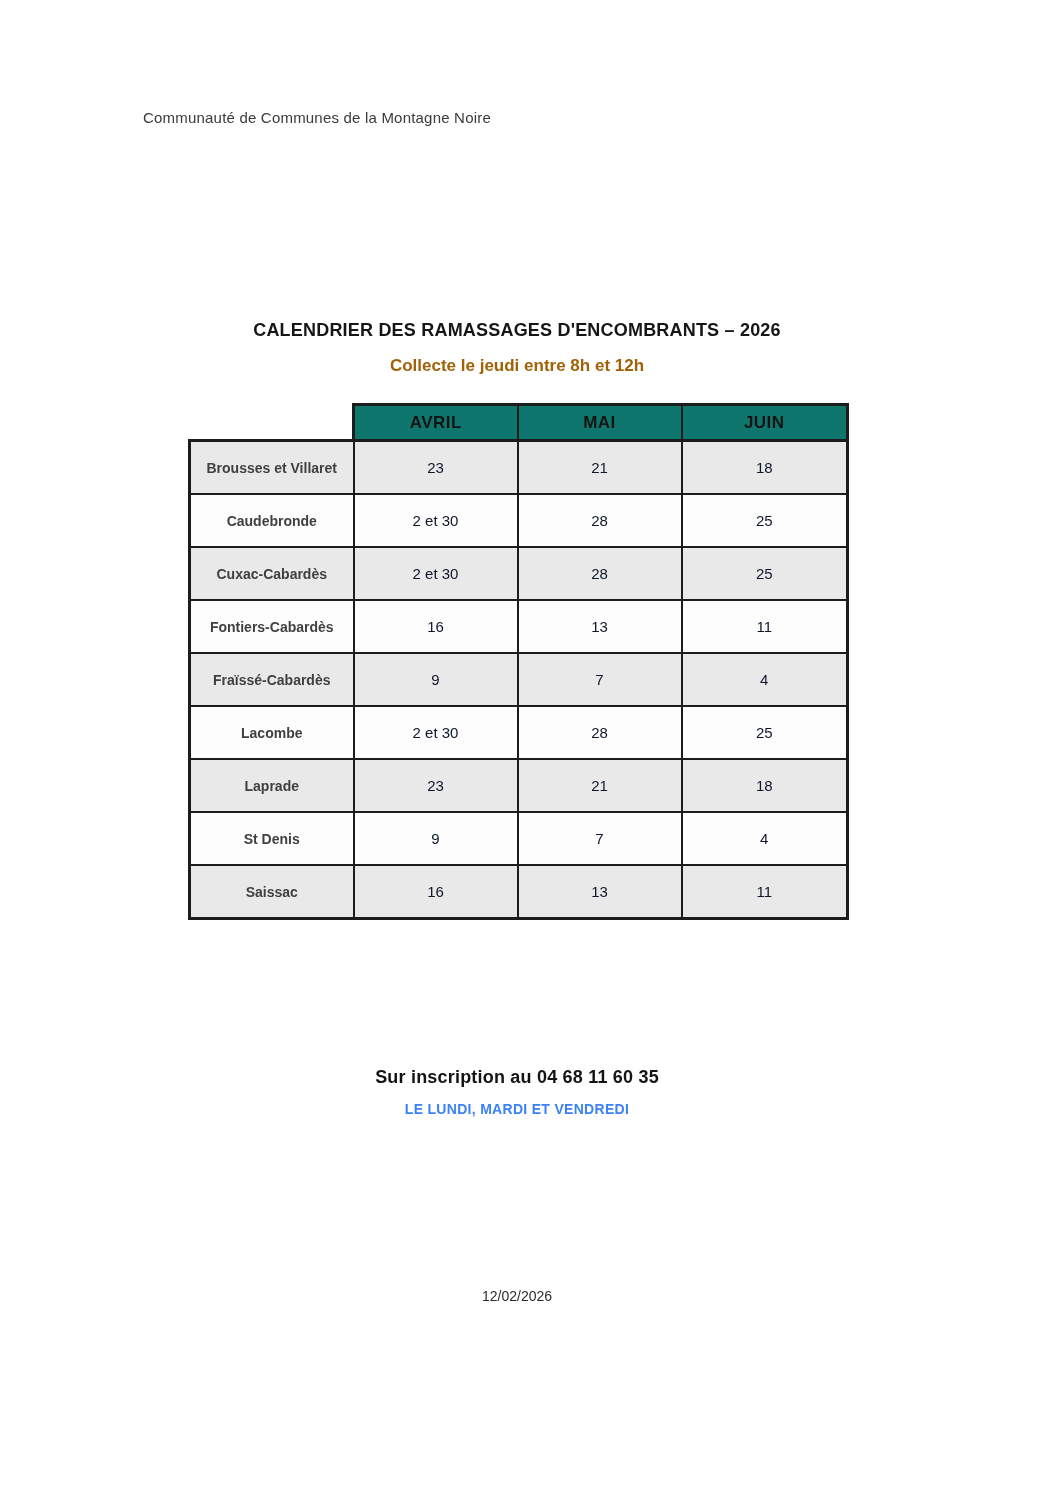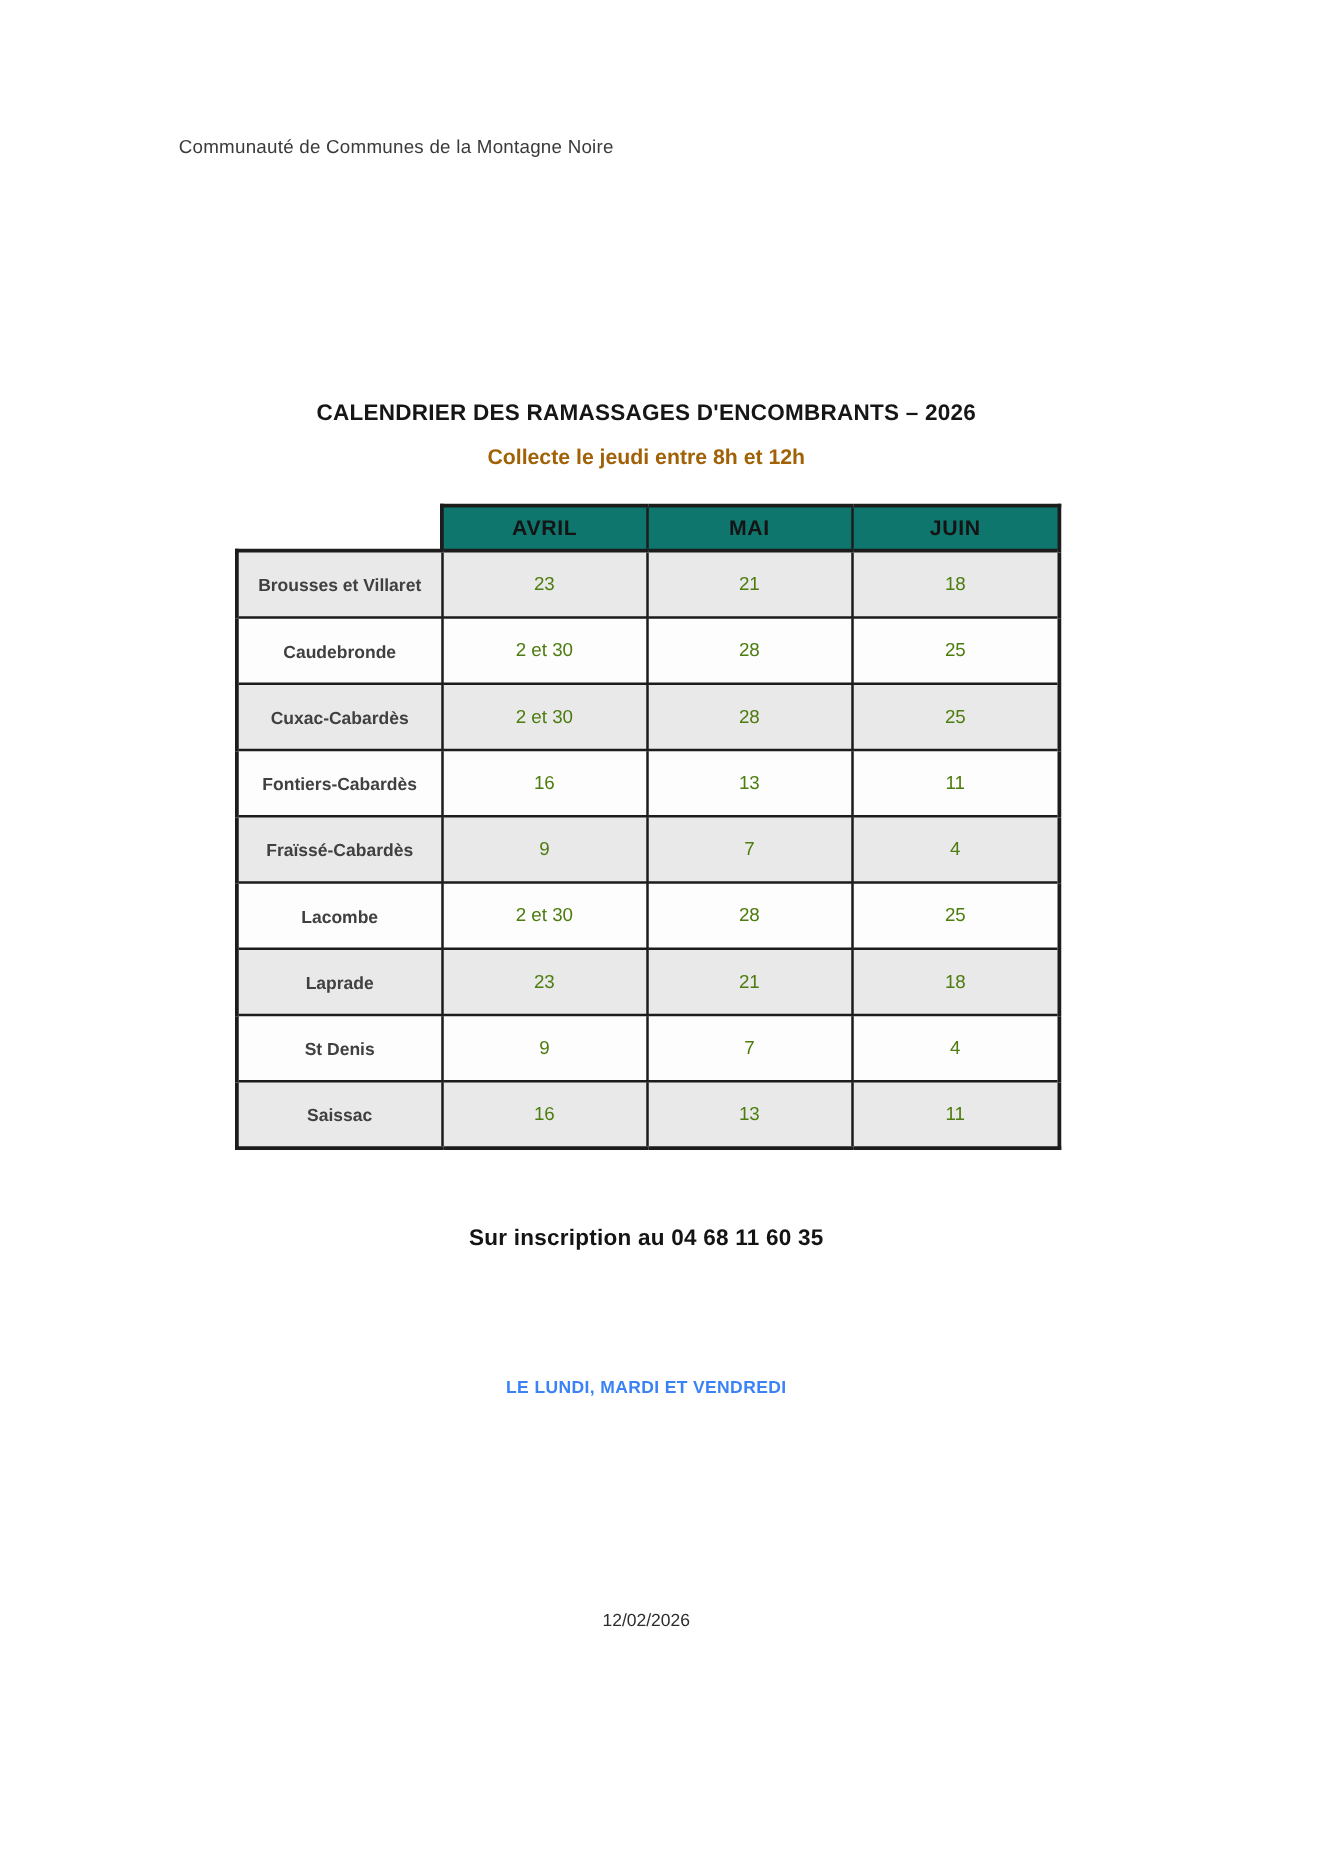--- a/index.html
+++ b/index.html
@@ -76,35 +76,35 @@
   .calendar-table thead th.month:last-child { border-right-width: 3px; }
   .calendar-table thead th.corner + th.month { border-left-width: 3px; }
   .calendar-table thead th.corner {
     border: none;
     background: transparent;
   }
   .calendar-table tbody td {
     height: 51px;
     font-size: 15px;
     font-weight: 400;
-    color: #4d7c0f;
+    color: #0f172a;
   }
   .calendar-table tbody td.commune-cell {
     font-size: 14px;
     font-weight: 700;
     color: #404040;
   }
   .calendar-table tbody tr.shaded td { background: #e9e9e9; }
   .calendar-table tbody tr td:first-child { border-left-width: 3px; }
   .calendar-table tbody tr td:last-child { border-right-width: 3px; }
   .calendar-table tbody tr:first-child td { border-top-width: 3px; }
   .calendar-table tbody tr:last-child td { border-bottom-width: 3px; }
 
   .registration-note {
-    top: 980px;
+    top: 1067px;
     font-size: 18px;
     font-weight: 700;
     color: #141414;
     letter-spacing: 0.2px;
   }
   .days-note {
     top: 1073px;
     font-size: 14px;
     font-weight: 700;
     color: #3b82f6;

